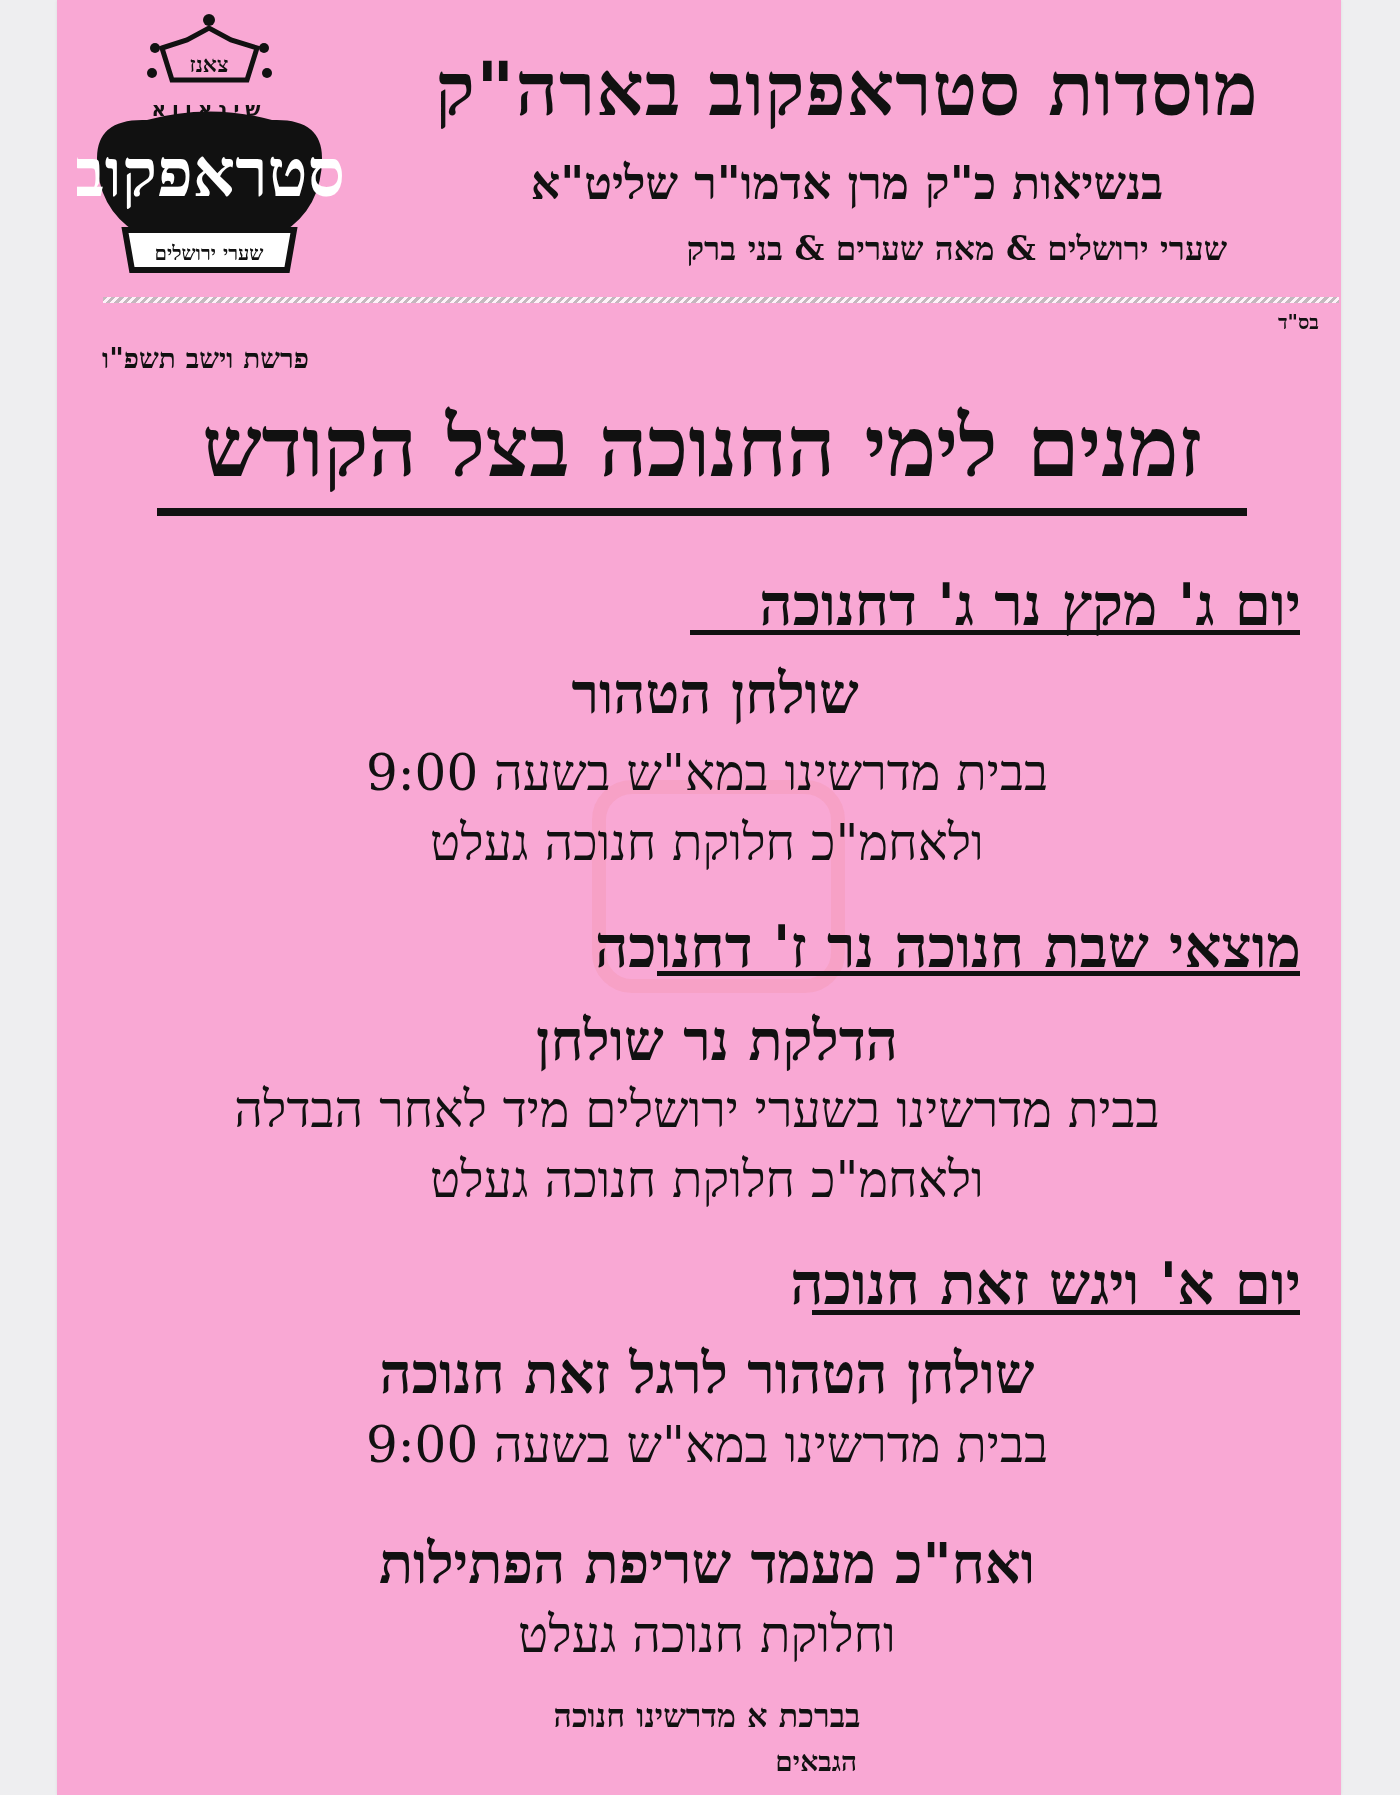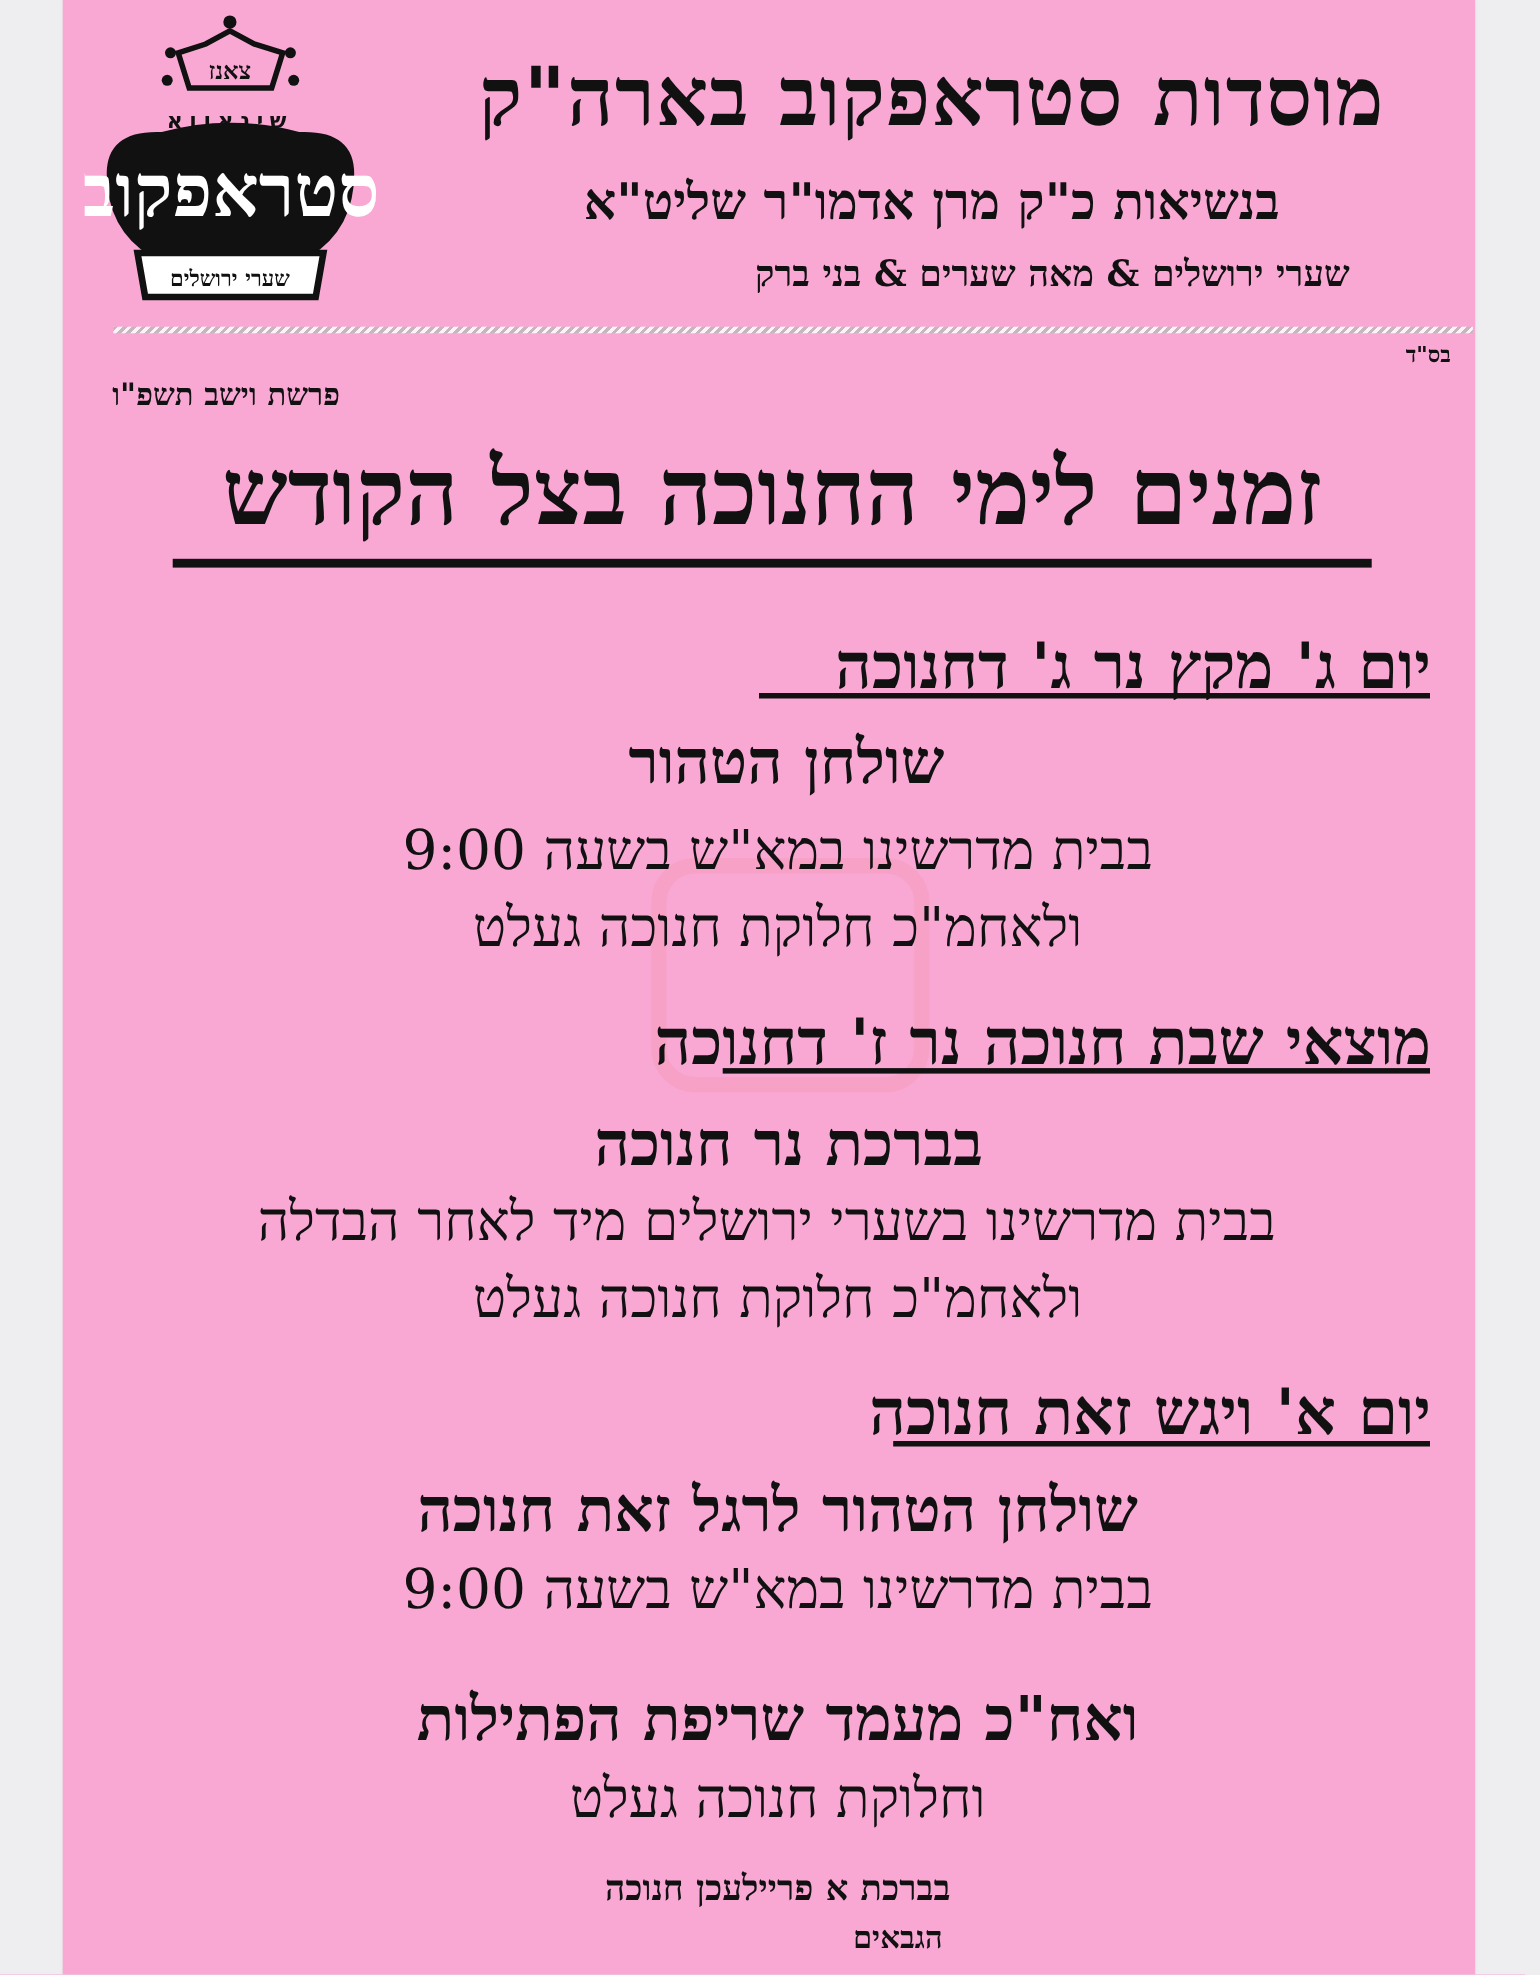--- a/index.html
+++ b/index.html
@@ -134,29 +134,29 @@
   <div class="sec-head rtl" style="right:40px; top:576px;">יום ג' מקץ נר ג' דחנוכה</div>
   <div class="sec-rule" style="left:633px; width:610px; top:630px;"></div>
 
   <div class="line big rtl" style="left:308px; width:700px; top:665px;">שולחן הטהור</div>
   <div class="line med rtl" style="left:200px; width:900px; top:748px;">בבית מדרשינו במא"ש בשעה 9:00</div>
   <div class="line med rtl" style="left:200px; width:900px; top:818px;">ולאחמ"כ חלוקת חנוכה געלט</div>
 
   <div class="sec-head rtl" style="right:40px; top:918px;">מוצאי שבת חנוכה נר ז' דחנוכה</div>
   <div class="sec-rule" style="left:600px; width:643px; top:971px;"></div>
 
-  <div class="line big rtl" style="left:300px; width:720px; top:1012px;">בברכת נר חנוכה</div>
+  <div class="line big rtl" style="left:300px; width:720px; top:1012px;">הדלקת נר שולחן</div>
   <div class="line med rtl" style="left:120px; width:1040px; top:1085px;">בבית מדרשינו בשערי ירושלים מיד לאחר הבדלה</div>
   <div class="line med rtl" style="left:200px; width:900px; top:1155px;">ולאחמ"כ חלוקת חנוכה געלט</div>
 
   <div class="sec-head rtl" style="right:40px; top:1255px;">יום א' ויגש זאת חנוכה</div>
   <div class="sec-rule" style="left:755px; width:488px; top:1310px;"></div>
 
   <div class="line big rtl" style="left:200px; width:900px; top:1345px;">שולחן הטהור לרגל זאת חנוכה</div>
   <div class="line med rtl" style="left:200px; width:900px; top:1420px;">בבית מדרשינו במא"ש בשעה 9:00</div>
 
   <div class="line big rtl" style="left:150px; width:1000px; top:1535px;">ואח"כ מעמד שריפת הפתילות</div>
   <div class="line med rtl" style="left:200px; width:900px; top:1610px;">וחלוקת חנוכה געלט</div>
 
-  <div class="line small-bold rtl" style="left:400px; width:500px; top:1700px;">בברכת א פריילעכן חנוכה</div>
+  <div class="line small-bold rtl" style="left:400px; width:500px; top:1700px;">בברכת א מדרשינו חנוכה</div>
   <div class="line small rtl" style="left:500px; width:300px; top:1748px;">הגבאים</div>
 
 </div>
 
 </body></html>

